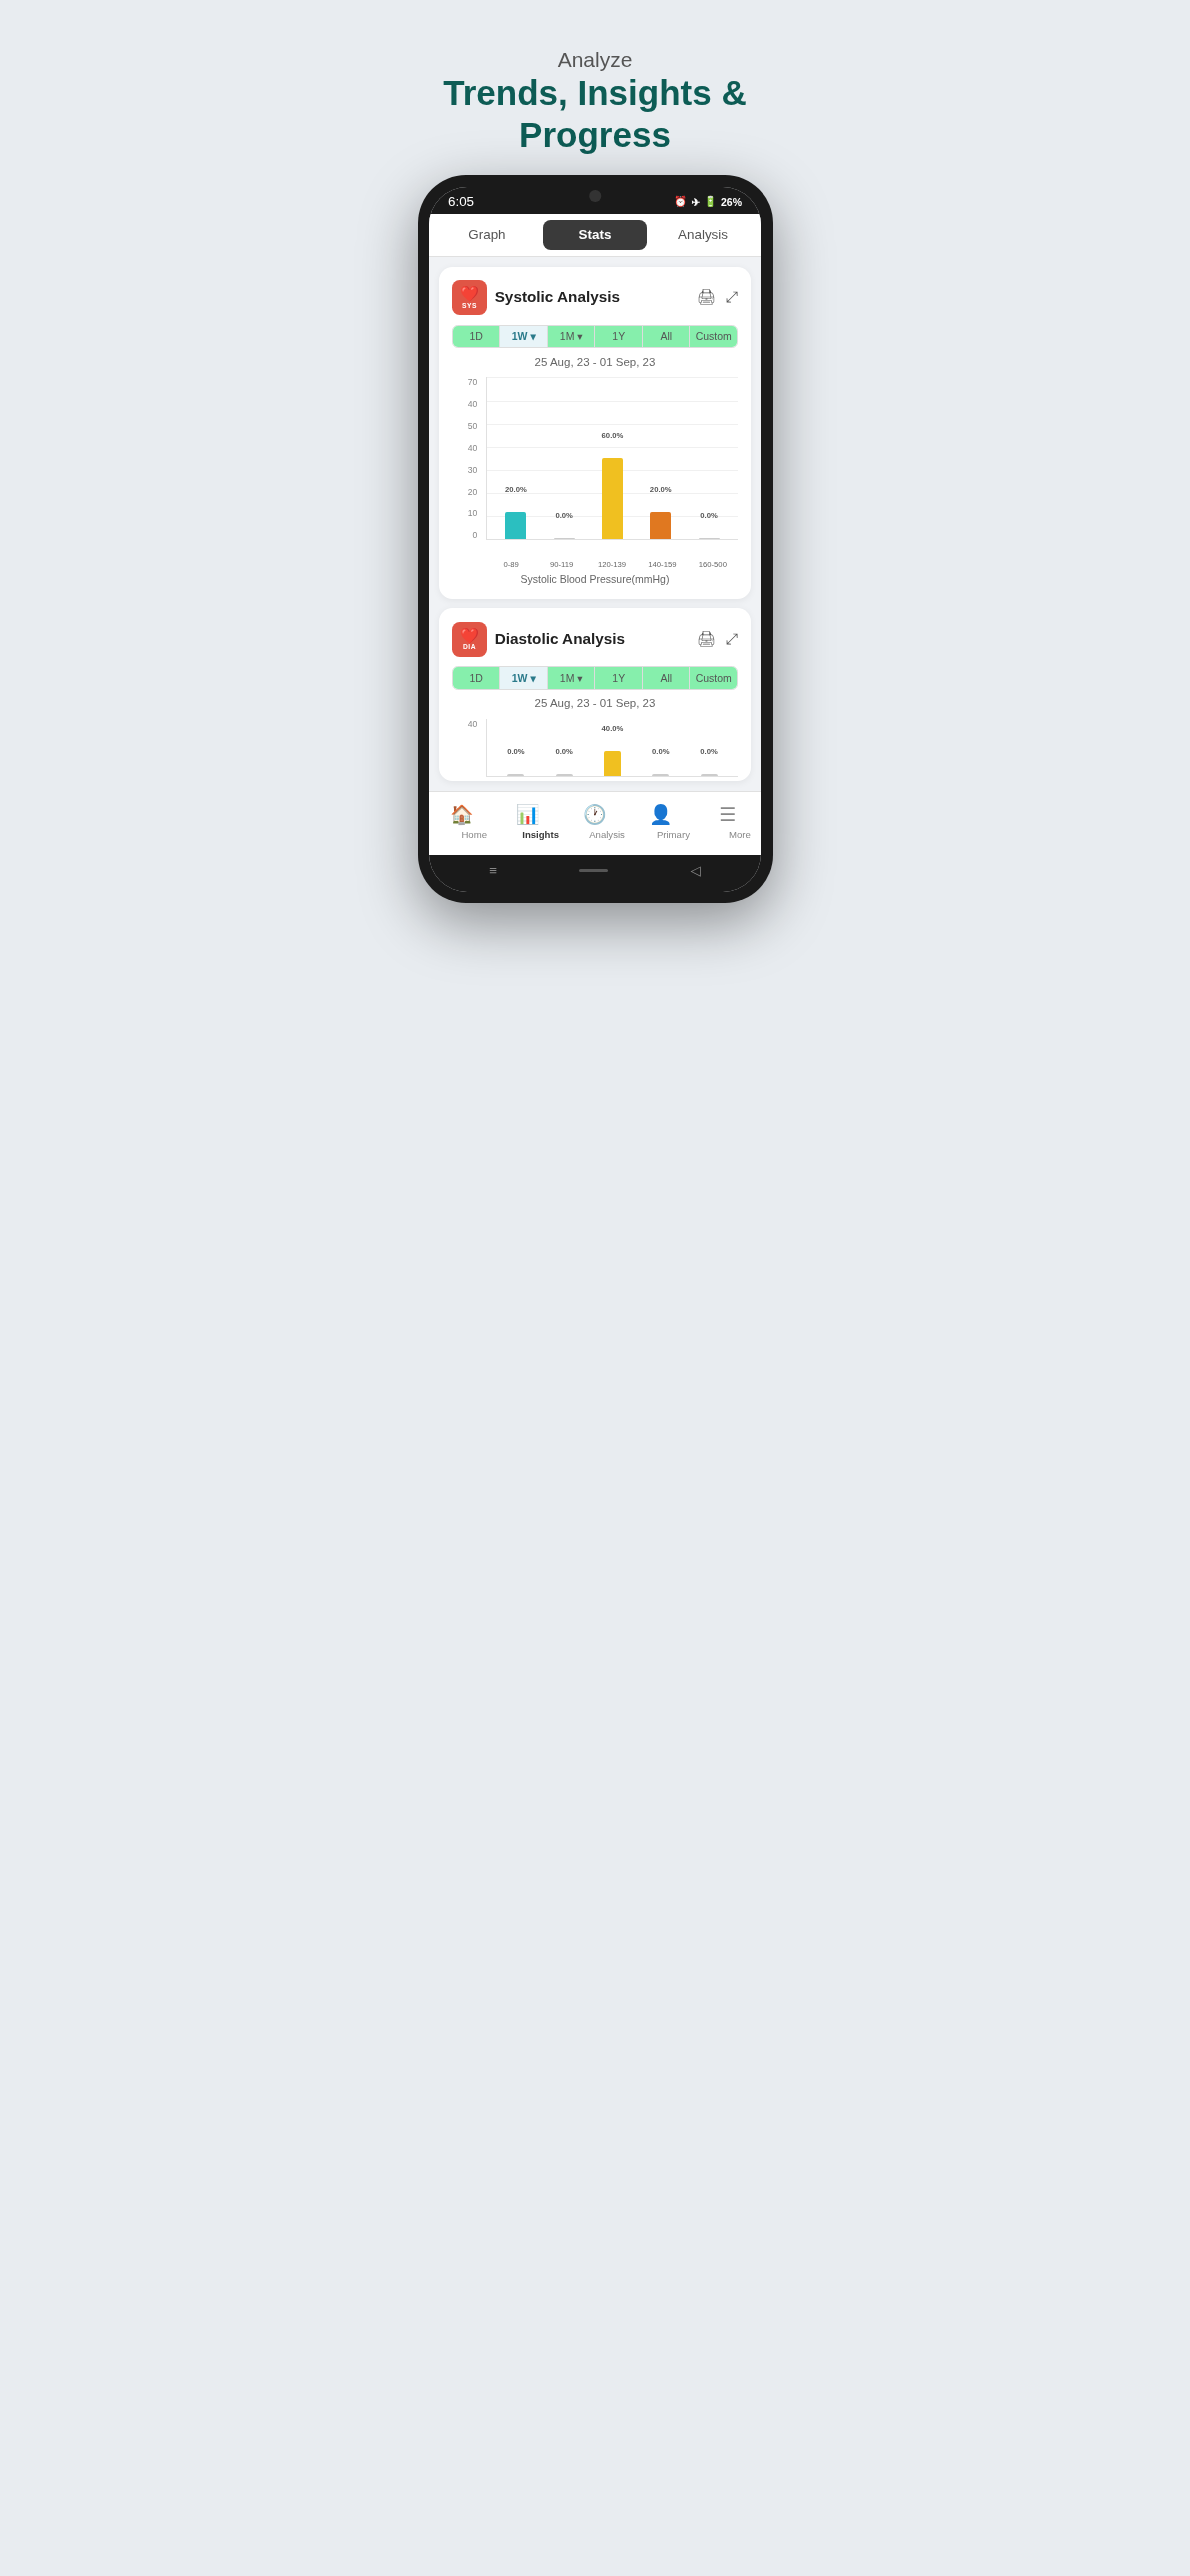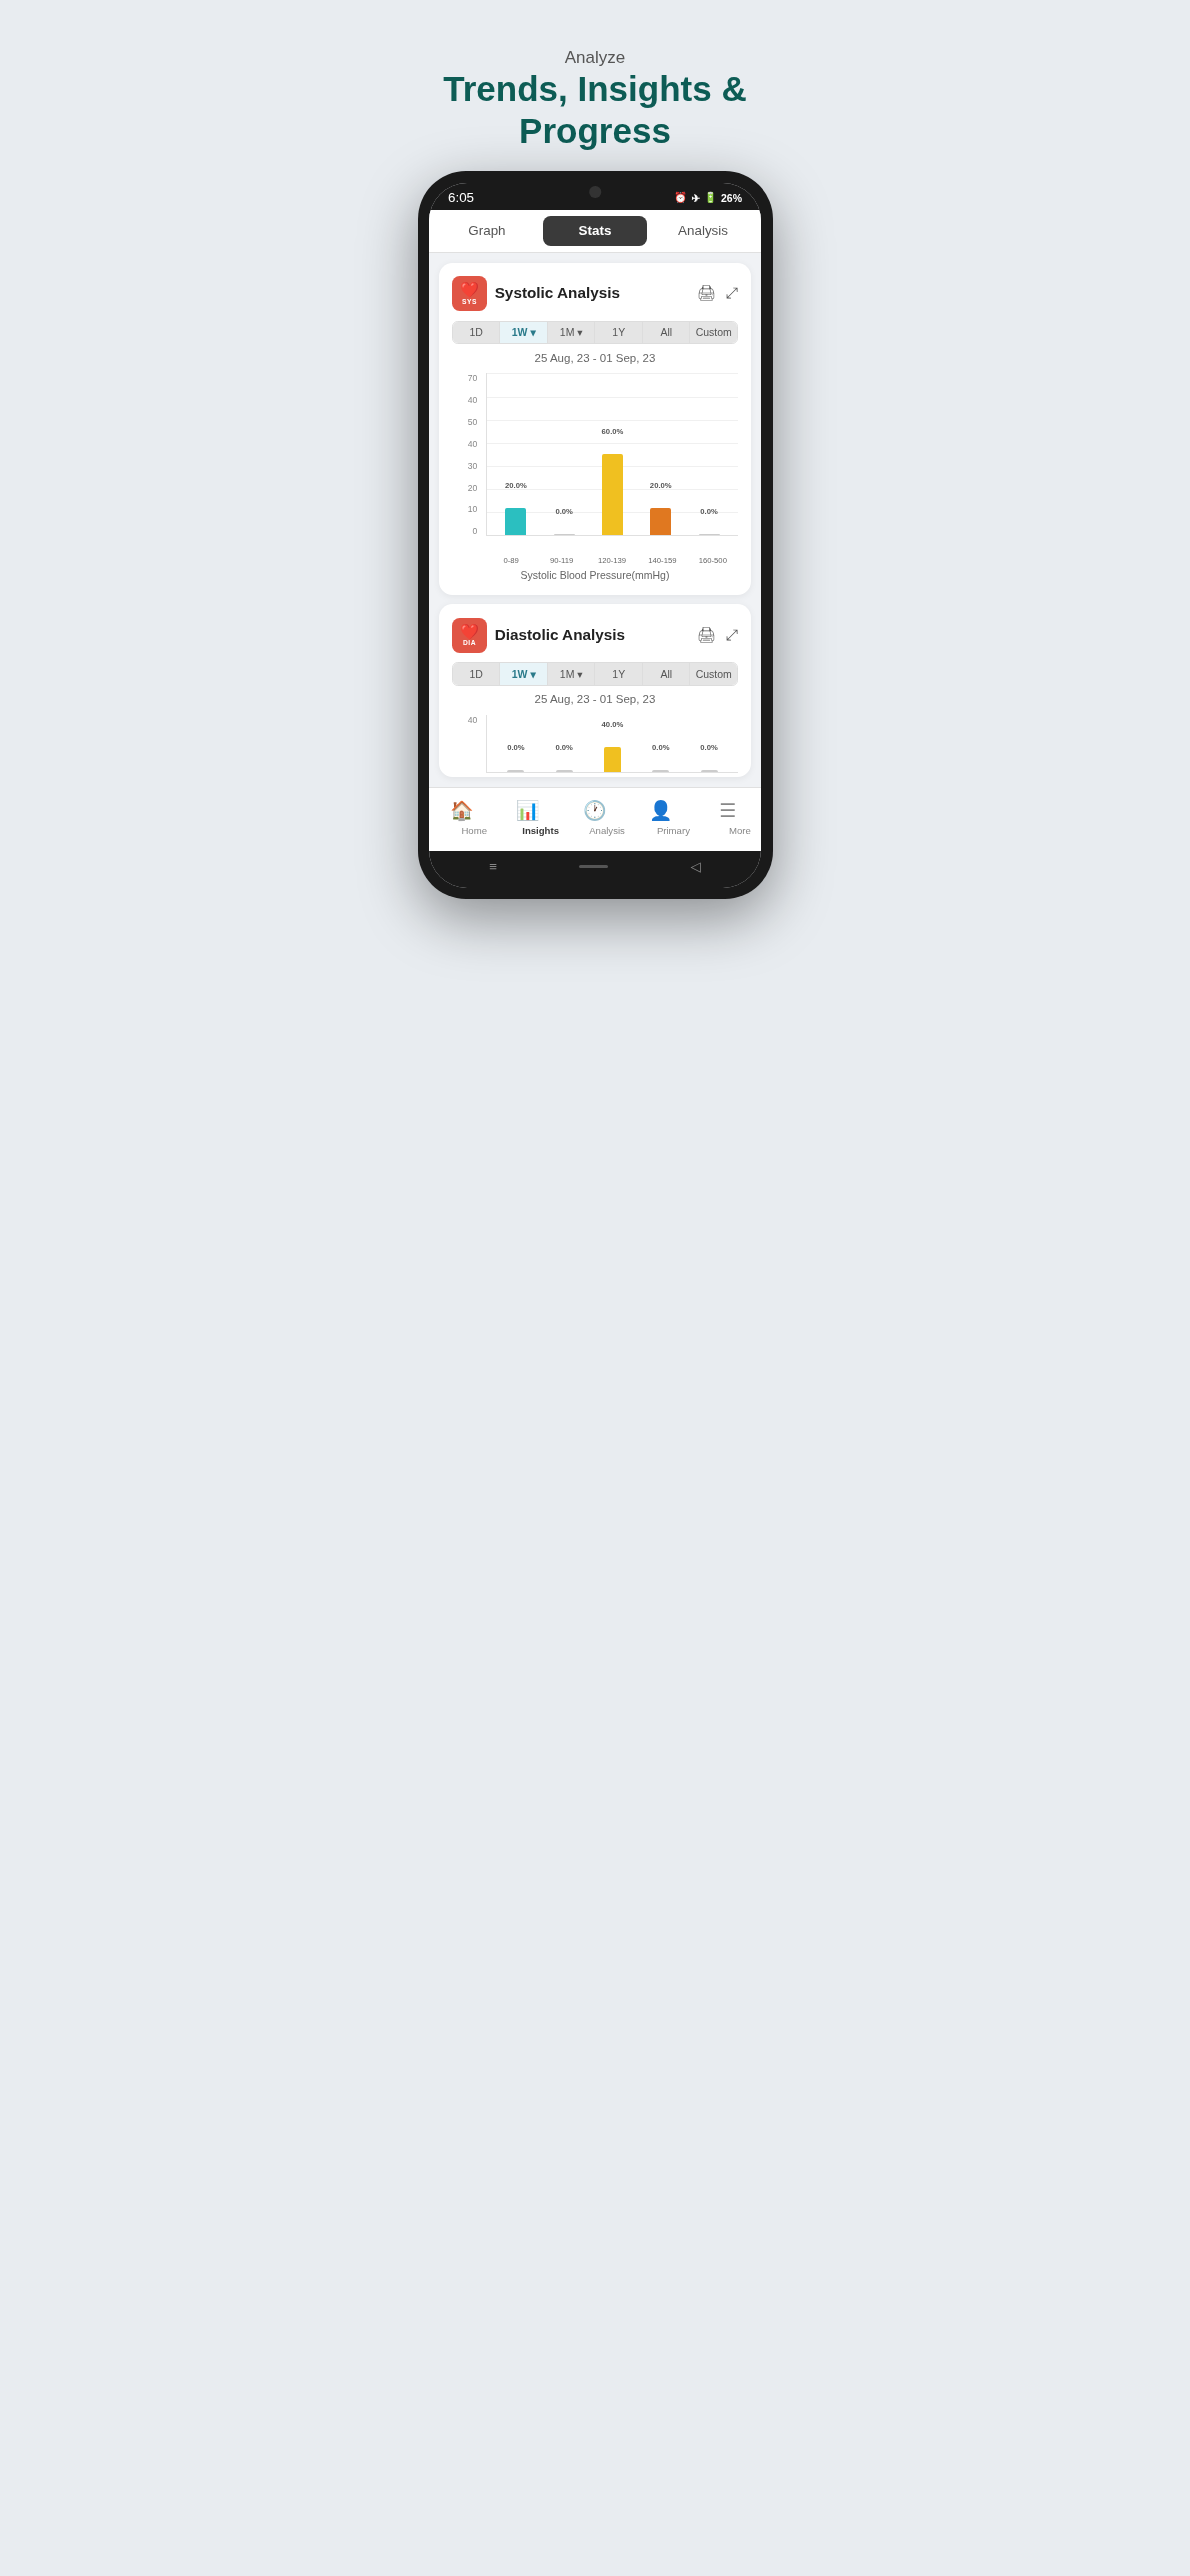--- a/index.html
+++ b/index.html
@@ -16,21 +16,21 @@
       width: 397px;
       display: flex;
       flex-direction: column;
       align-items: center;
     }
     .header-text {
       text-align: center;
       padding: 29px 19px 19px;
     }
     .header-subtitle {
-      font-size: 17px;
+      font-size: 21px;
       color: #555;
       font-weight: 400;
     }
     .header-title {
       font-size: 35px;
       font-weight: 800;
       color: #0d5c55;
       line-height: 1.2;
     }
     .phone-outer {
@@ -159,21 +159,21 @@
       border: 1px solid #ddd;
       border-radius: 5.8px;
       overflow: hidden;
       margin-bottom: 7.7px;
     }
     .filter-btn {
       flex: 1;
       padding: 4.8px 1.9px;
       font-size: 10.5px;
       border: none;
-      background: #e5e5e5;
+      background: #86efac;
       cursor: pointer;
       color: #555;
       border-right: 1px solid #ddd;
     }
     .filter-btn:last-child { border-right: none; }
     .filter-btn.active {
       background: #e8f4f8;
       color: #2a7a8a;
       font-weight: 600;
     }

